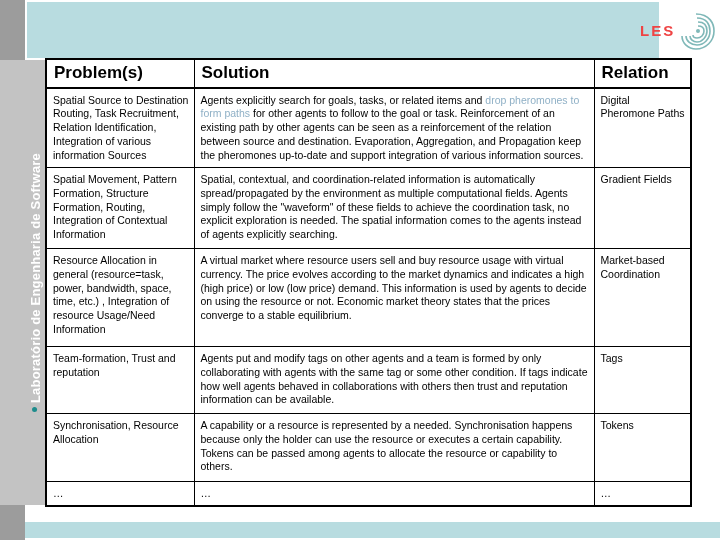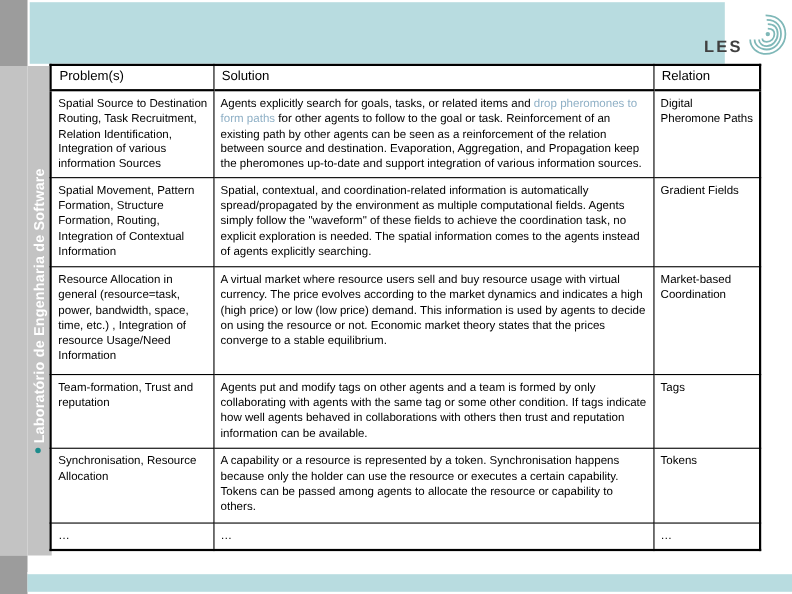--- a/index.html
+++ b/index.html
@@ -88,24 +88,24 @@
     width: 61px; height: 58px;
     background: #ffffff;
   }
   .logo {
     position: absolute;
     left: 640px; top: 8px;
     width: 76px; height: 46px;
   }
   .logo-text {
     position: absolute;
-    left: 0px; top: 26px;
+    left: 0px; top: 14px;
     font-size: 15px;
     font-weight: bold;
-    color: #404040;
+    color: #ef4444;
     letter-spacing: 2px;
     font-family: "Liberation Sans", sans-serif;
   }
 
   
   .footer-band {
     position: absolute;
     left: 25px; top: 522px;
     width: 695px; height: 16px;
     background: #b8dce0;
@@ -138,22 +138,22 @@
     font-size: 10.5px;
     line-height: 1.32;
     color: #000000;
     text-align: left;
     font-family: "Liberation Sans", sans-serif;
   }
   table.pattern-table {
     border: 2px solid #000000;
   }
   table.pattern-table thead th {
-    font-size: 12px;
-    font-weight: normal;
+    font-size: 17px;
+    font-weight: bold;
     padding: 3px 5px 4px 7px;
     line-height: 1.15;
     border-bottom: 2px solid #000000;
   }
   .col-problem { width: 148px; }
   .col-solution { width: 400px; }
   .col-pattern { width: 97px; }
 
   .row-tall-a td { height: 69px; }
   .row-tall-b td { height: 81px; }
@@ -233,21 +233,21 @@
         </tr>
 
         <tr class="row-tall-d">
           <td>Team-formation, Trust and reputation</td>
           <td><span>Agents put and modify tags on other agents and a team is formed by only collaborating with agents with the same tag or some other condition. If tags indicate how well agents behaved in collaborations with others then trust and reputation information can be available.</span><span class="hl"></span><span></span></td>
           <td>Tags</td>
         </tr>
 
         <tr class="row-tall-e">
           <td>Synchronisation, Resource Allocation</td>
-          <td><span>A capability or a resource is represented by a token. Synchronisation happens because only the holder can use the resource or executes a certain capability. Tokens can be passed among agents to allocate the resource or capability to others.</span><span class="hl"></span><span></span></td>
+          <td><span>A capability or a resource is represented by a needed. Synchronisation happens because only the holder can use the resource or executes a certain capability. Tokens can be passed among agents to allocate the resource or capability to others.</span><span class="hl"></span><span></span></td>
           <td>Tokens</td>
         </tr>
 
         <tr class="row-ellipsis">
           <td>…</td>
           <td>…</td>
           <td>…</td>
         </tr>
 
       </tbody>

